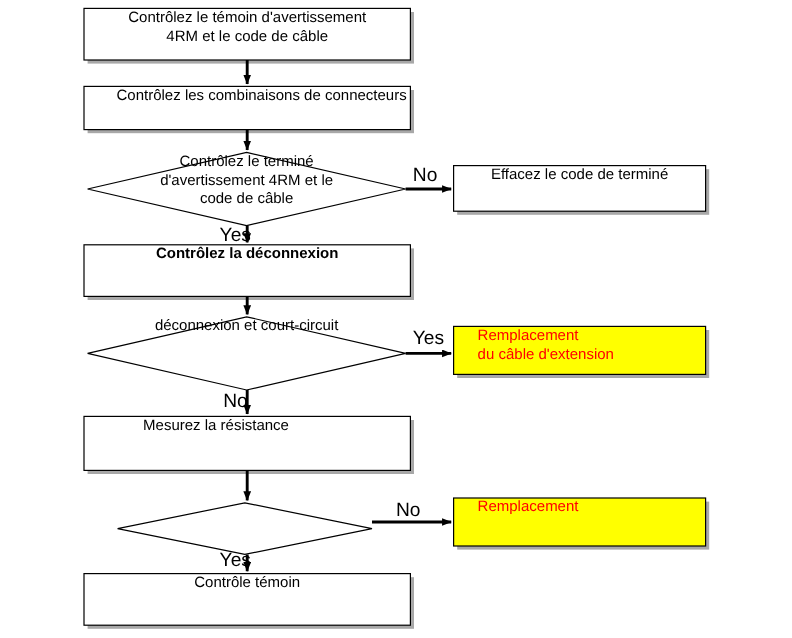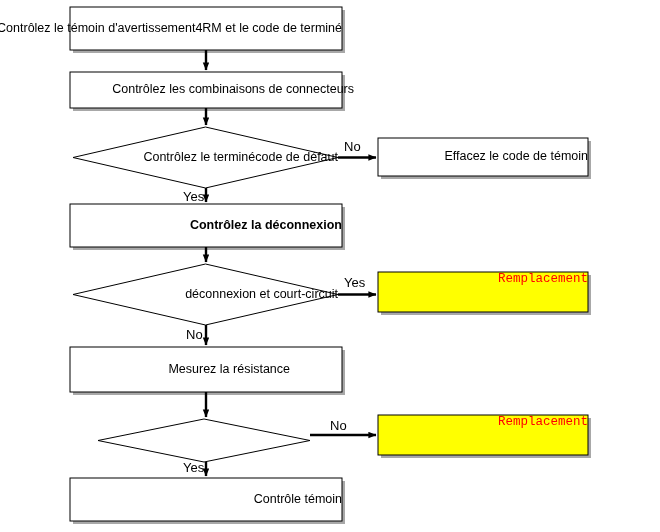--- a/index.html
+++ b/index.html
@@ -20,40 +20,40 @@
   #flow-svg {
     position: absolute;
     left: 0;
     top: 0;
     width: 660px;
     height: 532px;
   }
   .node-label {
     position: absolute;
     display: flex;
+    flex-direction: column;
     align-items: center;
-    justify-content: flex-end;
+    justify-content: flex-start;
     text-align: center;
     font-size: 12.5px;
     line-height: 15.5px;
     color: #000000;
     pointer-events: none;
     white-space: pre;
   }
   .node-label.left-align {
     align-items: flex-start;
     text-align: left;
   }
   .node-label.red {
     color: #ff0000;
-    font-family: Liberation Mono, monospace;
   }
   .edge-label {
     position: absolute;
-    font-size: 13px;
+    font-size: 16px;
     line-height: 14px;
     color: #000000;
     white-space: pre;
     text-align: center;
   }
 </style>
 </head>
 <body>
 
 <div id="flowchart">
@@ -107,46 +107,48 @@
       <line x1="338" y1="294.5" x2="376" y2="294.5" marker-end="url(#arrowhead)"></line>
       <line x1="206" y1="325" x2="206" y2="345" marker-end="url(#arrowhead)"></line>
       <line x1="206" y1="392" x2="206" y2="417" marker-end="url(#arrowhead)"></line>
       <line x1="310" y1="435" x2="376" y2="435" marker-end="url(#arrowhead)"></line>
       <line x1="206" y1="462" x2="206" y2="476" marker-end="url(#arrowhead)"></line>
     </g>
   </svg>
 
   <div class="node-label" style="left:70px; top:7px; width:272px; height:43px;">
     <span>Contrôlez le témoin d'avertissement</span>
-    <span>4RM et le code de terminé</span>
+    <span>4RM et le code de câble</span>
   </div>
 
   <div class="node-label" style="left:70px; top:72px; width:272px; height:36px;margin-left:12px;">
     <span>Contrôlez les combinaisons de connecteurs</span>
   </div>
 
   <div class="node-label" style="left:73px; top:127px; width:265px; height:61px;">
     <span>Contrôlez le terminé</span>
-    <span>code de défaut</span>
+    <span>d'avertissement 4RM et le</span>
+    <span>code de câble</span>
   </div>
 
   <div class="node-label" style="left:378px; top:138px; width:210px; height:38px;">
-    <span>Effacez le code de témoin</span>
+    <span>Effacez le code de terminé</span>
   </div>
 
   <div class="node-label" style="left:70px; top:204px; width:272px; height:43px;font-weight:bold;">
     <span>Contrôlez la déconnexion</span>
   </div>
 
   <div class="node-label" style="left:73px; top:264px; width:265px; height:61px;">
     <span>déconnexion et court-circuit</span>
   </div>
 
   <div class="node-label left-align red" style="left:398px; top:272px; width:190px; height:40px;">
     <span>Remplacement</span>
+    <span>du câble d'extension</span>
   </div>
 
   <div class="node-label" style="left:70px; top:347px; width:220px; height:45px;">
     <span>Mesurez la résistance</span>
   </div>
 
 
   <div class="node-label left-align red" style="left:398px; top:415px; width:190px; height:40px;">
     <span>Remplacement</span>
   </div>

